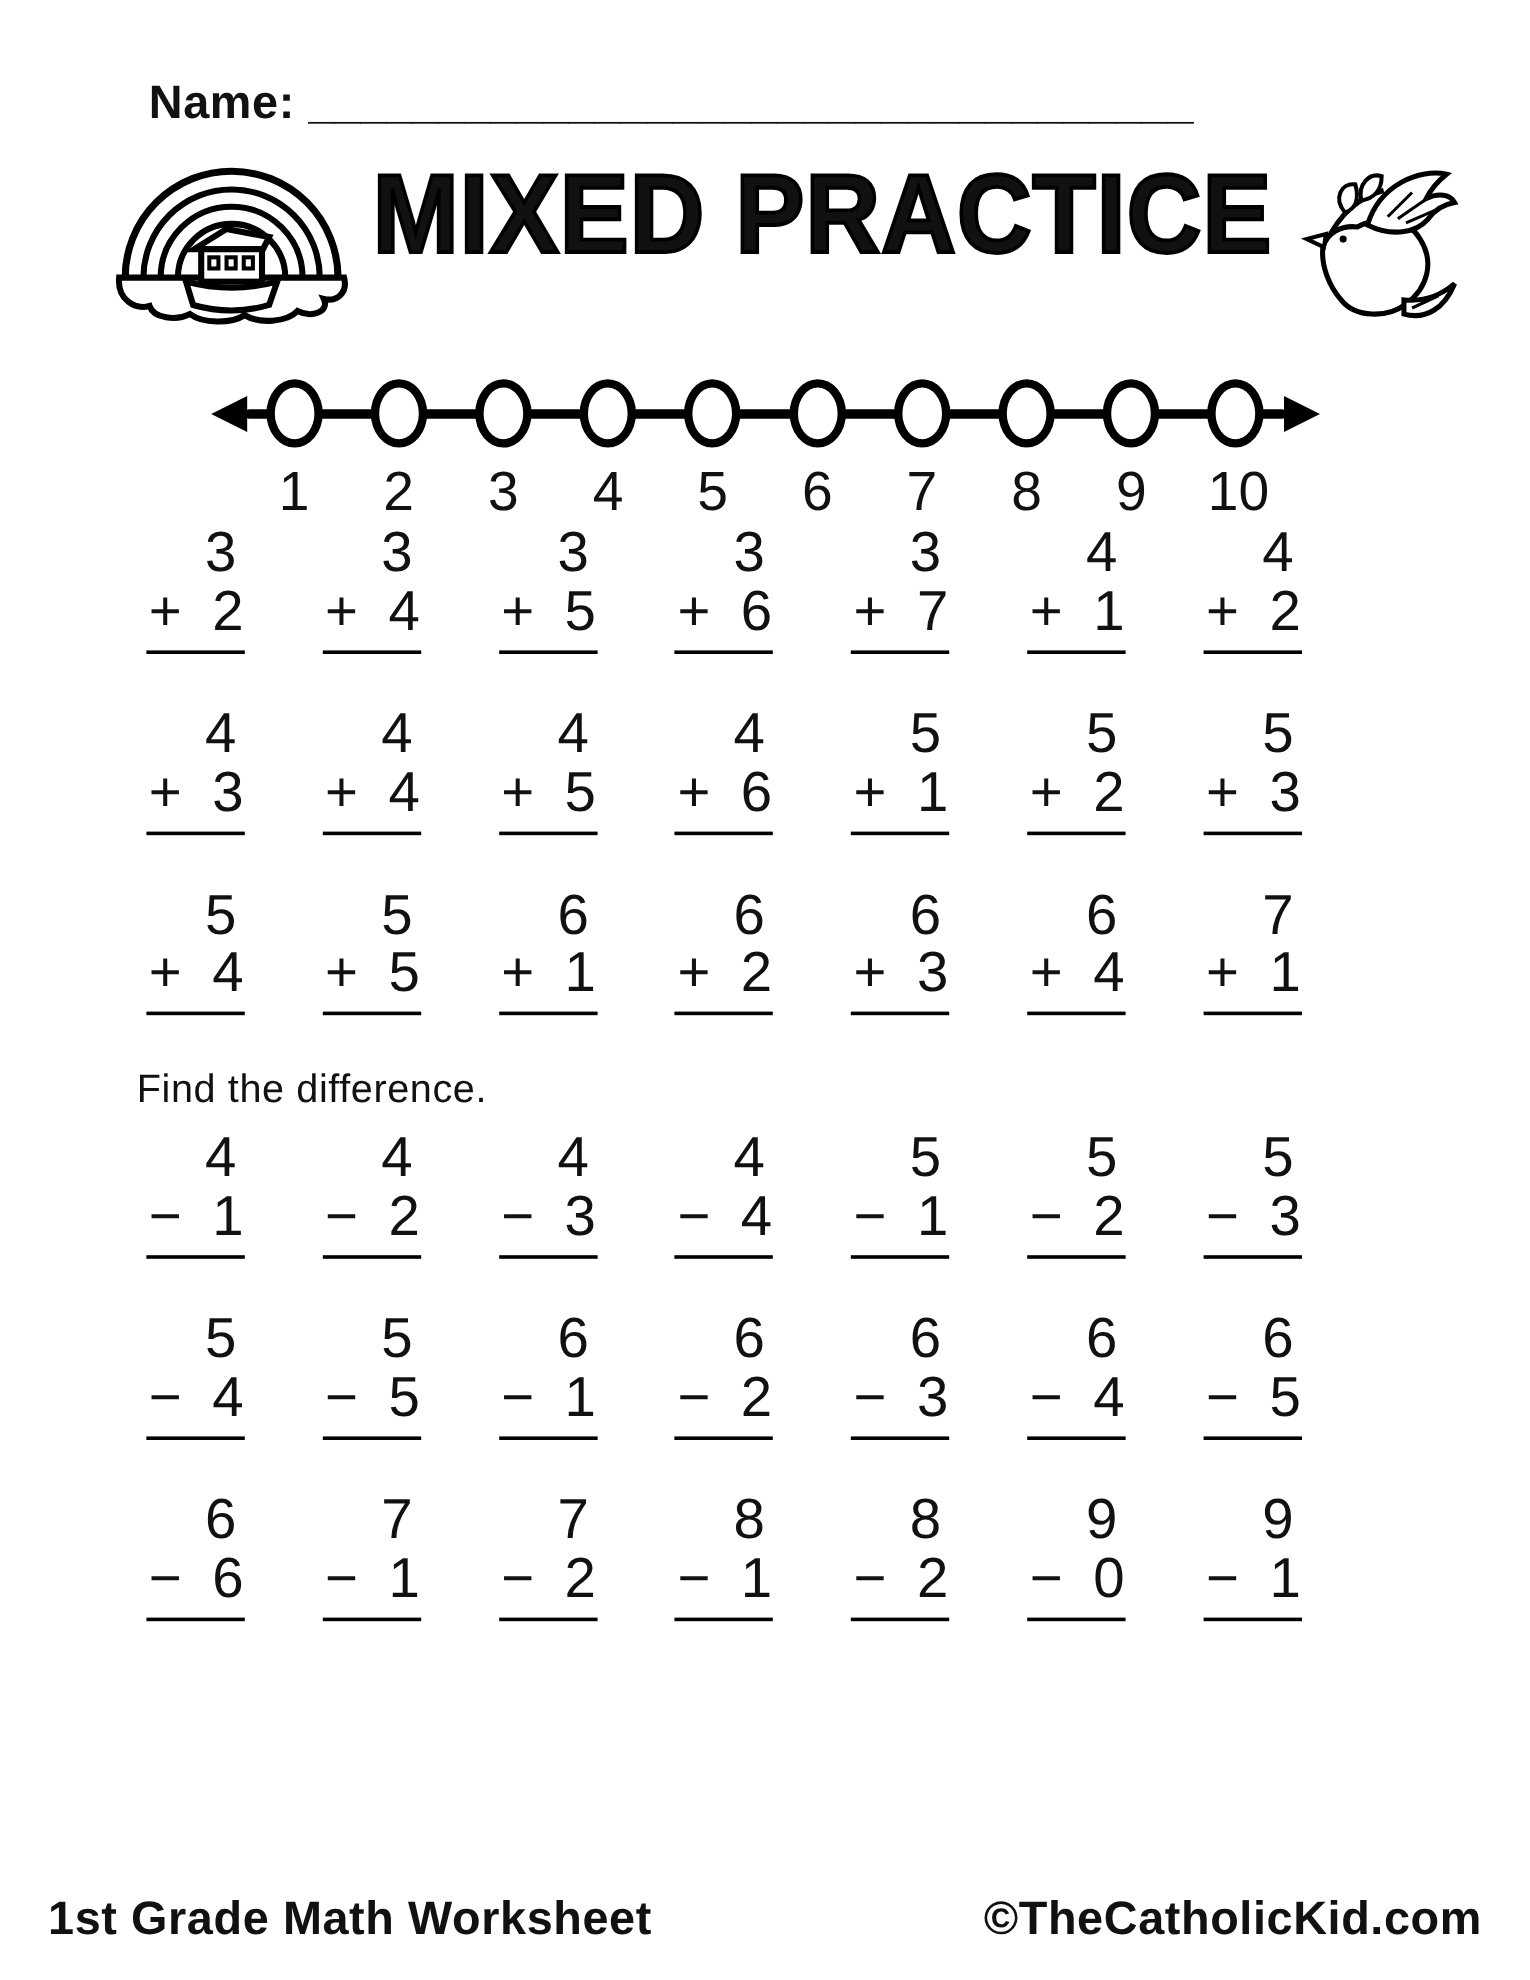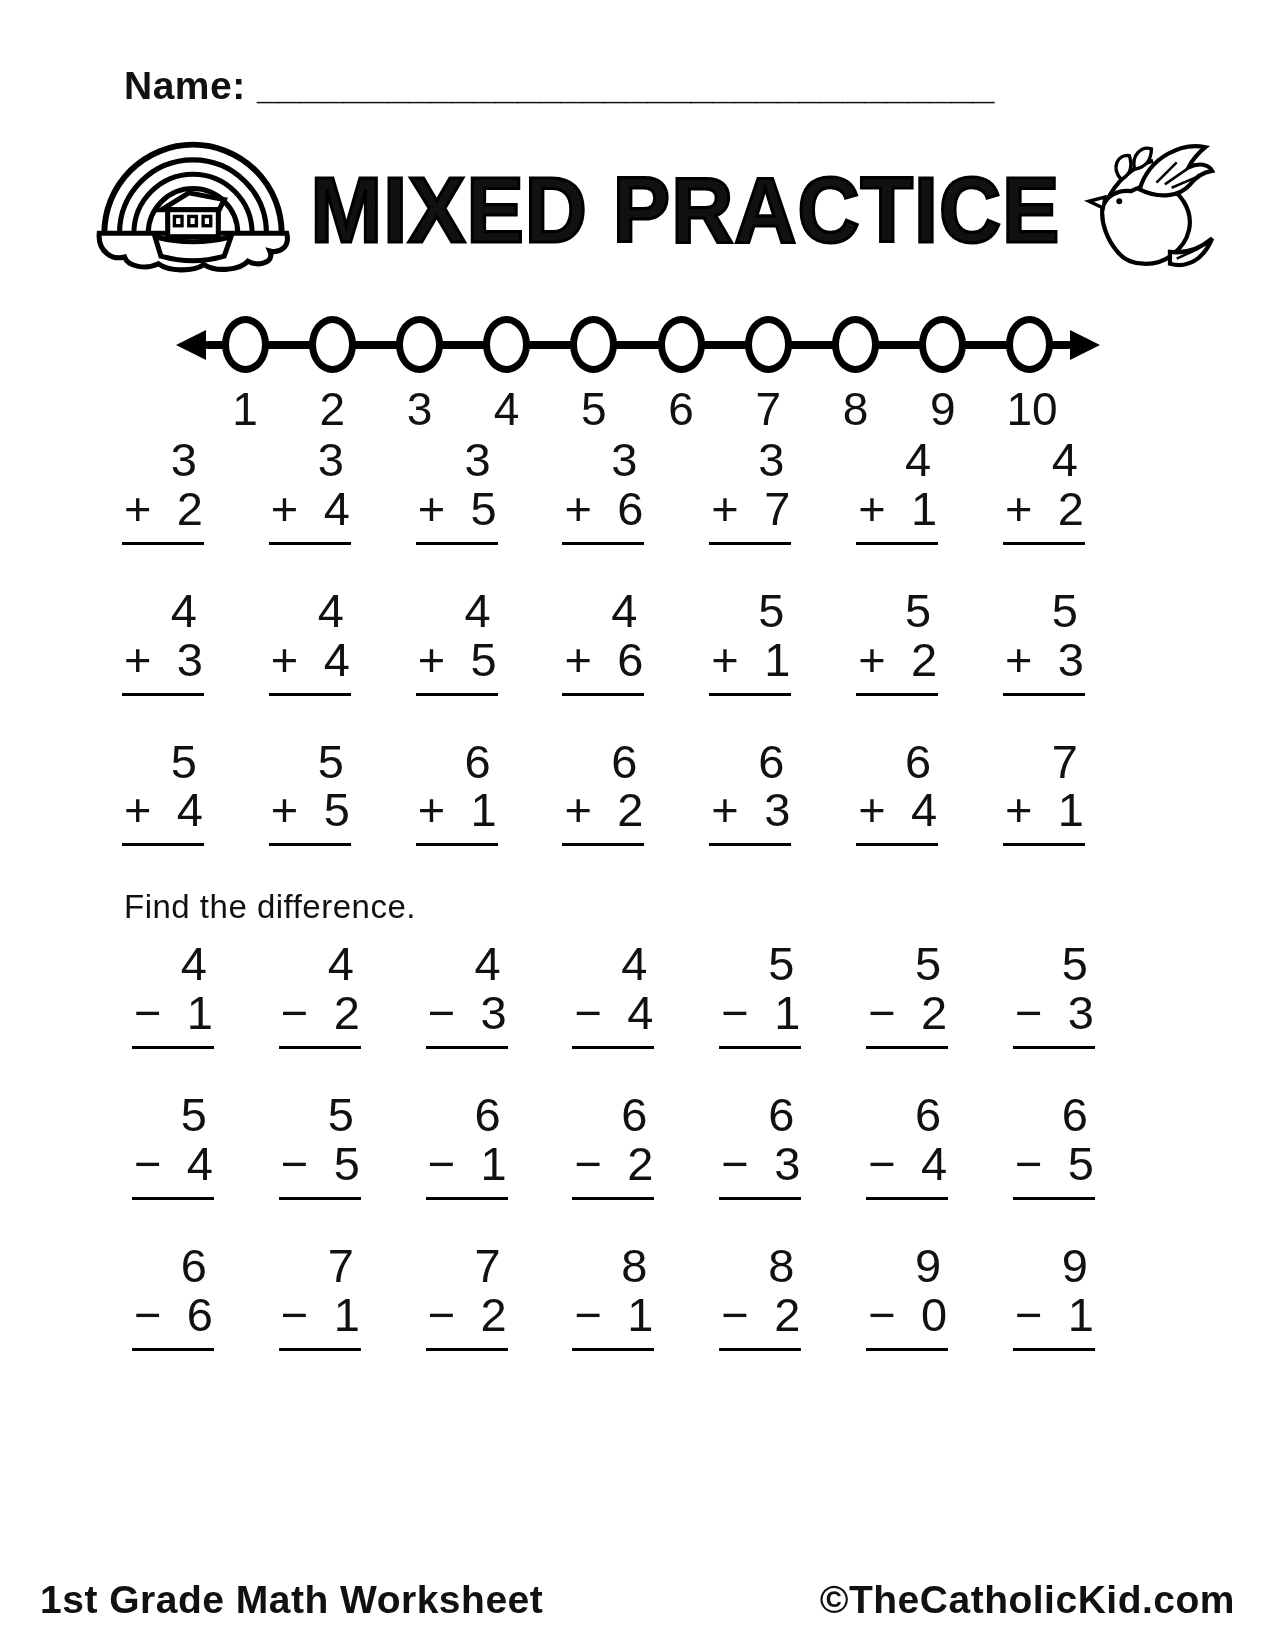--- a/index.html
+++ b/index.html
@@ -5,21 +5,21 @@
   html,body { margin:0; padding:0; }
   body {
     width:1275px; height:1650px; background:#ffffff; color:#111;
     font-family:"Liberation Sans", sans-serif; position:relative; overflow:hidden;
   }
   
   .header-row { display:flex; justify-content:space-between; padding:64px 112px 0 76px; font-size:39px; font-weight:bold; white-space:nowrap;margin-left:48px; }
   .field { letter-spacing:0.5px; }
   .field .line { font-weight:bold; letter-spacing:0; }
   
-  .title-row { display:flex; align-items:center; justify-content:center; gap:12px; margin-top:22px; height:160px;padding-left:36px; }
+  .title-row { display:flex; align-items:flex-start; justify-content:center; gap:12px; margin-top:22px; height:160px;padding-left:36px; }
   .worksheet-title {
     font-size:86px; font-weight:900; white-space:nowrap; letter-spacing:1px;
     -webkit-text-stroke:3px #000; transform:scaleY(1.08);
   }
   .art { flex:0 0 auto; }
   
   .numberline { width:880px; margin:26px auto 0; }
   .nl-track { position:relative; margin:0 24px; height:58px; }
   .nl-line { position:absolute; top:25px; left:-18px; right:-18px; height:8px; background:#000; border-radius:4px; }
   .nl-arrow { position:absolute; top:14px; width:0; height:0; border-top:15px solid transparent; border-bottom:15px solid transparent; }
@@ -31,21 +31,21 @@
   .nl-num { width:47px; text-align:center; font-size:46px; font-weight:500; }
   
   .section-heading { margin:38px 0 14px 114px; font-size:33px; font-weight:500; letter-spacing:0.5px; }
   .problems { margin:0 190px 0 122px; width:auto; }
   .problems-inner { width:963px; }
   .problem-row { display:flex; justify-content:space-between; margin-bottom:40px; }
   .problem { width:82px; font-size:47px; line-height:1.04; letter-spacing:-1px; }
   .p-top { text-align:right; padding-right:8px; }
   .p-bottom { display:flex; justify-content:space-between; align-items:baseline; padding:0 2px; }
   .p-blank { border-top:3px solid #000; margin-top:8px; height:2px; }
-  .section + .section { margin-top:6px;padding-left:10px; }
+  .section + .section { margin-top:6px; }
   
   .footer { position:absolute; left:40px; right:40px; bottom:28px; display:flex; justify-content:space-between; font-size:39px; font-weight:bold; letter-spacing:0.5px; }
   svg .ln { fill:none; stroke:#000; }
   svg .fw { fill:#fff; stroke:#000; }
 </style>
 </head>
 <body>
 
 <div class="header-row">
   <div class="field">

